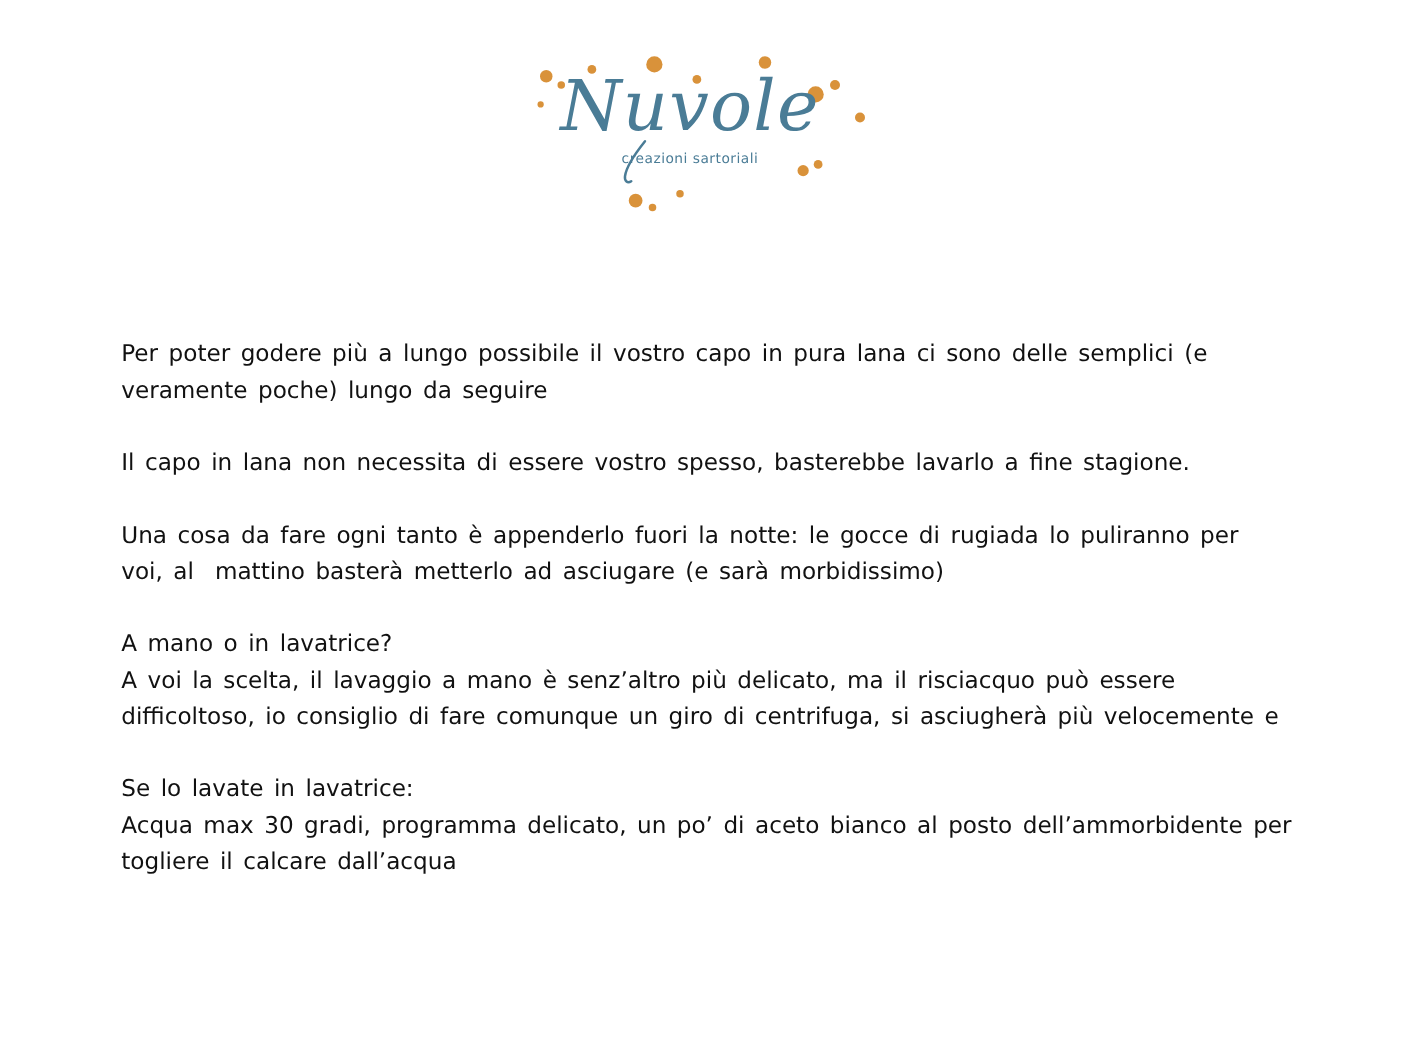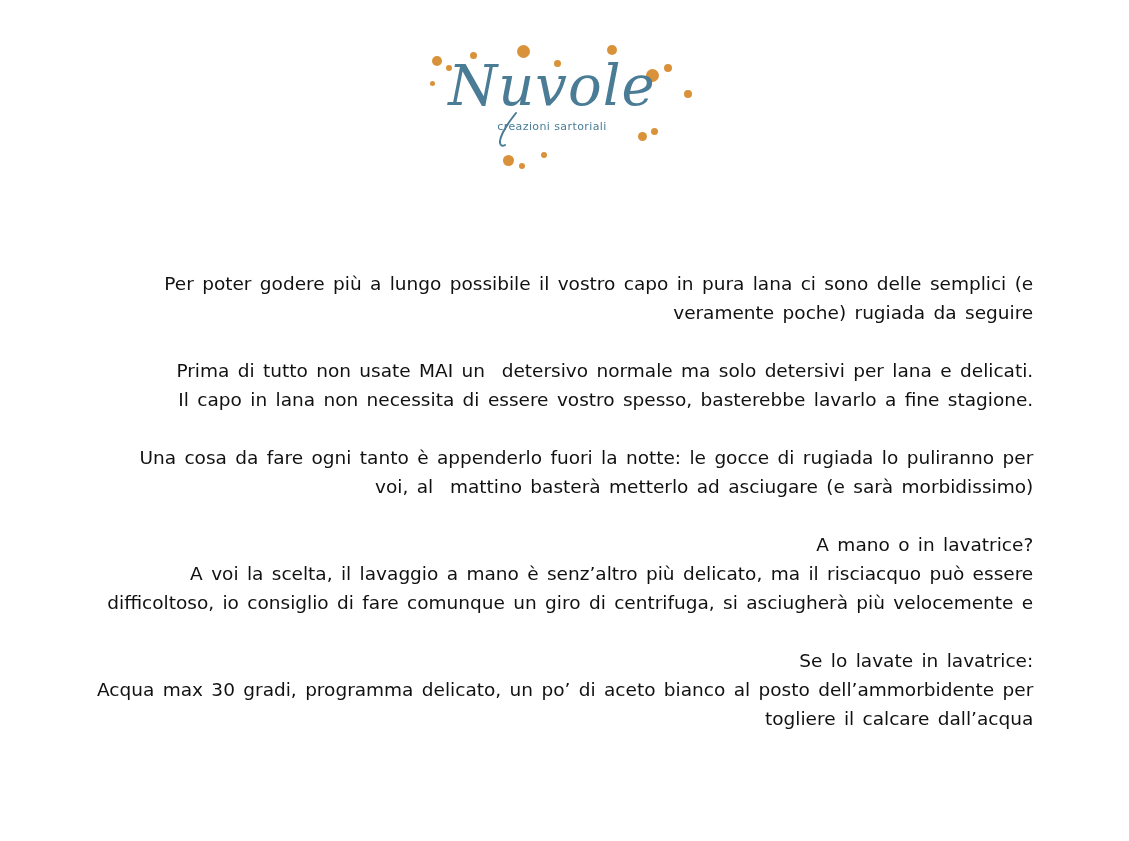--- a/index.html
+++ b/index.html
@@ -62,21 +62,21 @@
   
   .text-block {
     position: absolute;
     left: 97px;
     top: 269px;
     color: var(--text-color);
     font-size: 18.5px;
     line-height: 29px;
     word-spacing: 2.5px;
   }
-  .paragraph { margin: 0 0 29px 0; text-align: right; }
+  .paragraph { margin: 0 0 29px 0; }
   .paragraph:last-child { margin-bottom: 0; }
   .line { display: block; white-space: pre; }
 </style>
 </head>
 <body>
 
 <div class="page">
 
   <div class="dot" style="left:432px; top:56px; width:10px; height:10px;"></div>
   <div class="dot" style="left:446px; top:65px; width:6px;  height:6px;"></div>
@@ -99,25 +99,24 @@
     <svg class="logo-flourish" viewBox="0 0 22 38">
       <path d="M20,2 C12,12 5,22 4,30 C3.5,34 6,36 9,34" fill="none" stroke="#4a7c96" stroke-width="2" stroke-linecap="round"></path>
     </svg>
     <div class="logo-tagline">creazioni sartoriali</div>
   </div>
 
   <div class="text-block">
 
     <p class="paragraph">
       <span class="line">Per poter godere più a lungo possibile il vostro capo in pura lana ci sono delle semplici (e</span>
-      <span class="line">veramente poche) rugiada da seguire</span>
+      <span class="line">veramente poche) lungo da seguire</span>
     </p>
 
     <p class="paragraph">
-      <span class="line">Prima di tutto non usate MAI un  detersivo normale ma solo detersivi per lana e delicati.</span>
       <span class="line">Il capo in lana non necessita di essere vostro spesso, basterebbe lavarlo a fine stagione.</span>
     </p>
 
     <p class="paragraph">
       <span class="line">Una cosa da fare ogni tanto è appenderlo fuori la notte: le gocce di rugiada lo puliranno per</span>
       <span class="line">voi, al  mattino basterà metterlo ad asciugare (e sarà morbidissimo)</span>
     </p>
 
     <p class="paragraph">
       <span class="line">A mano o in lavatrice?</span>

